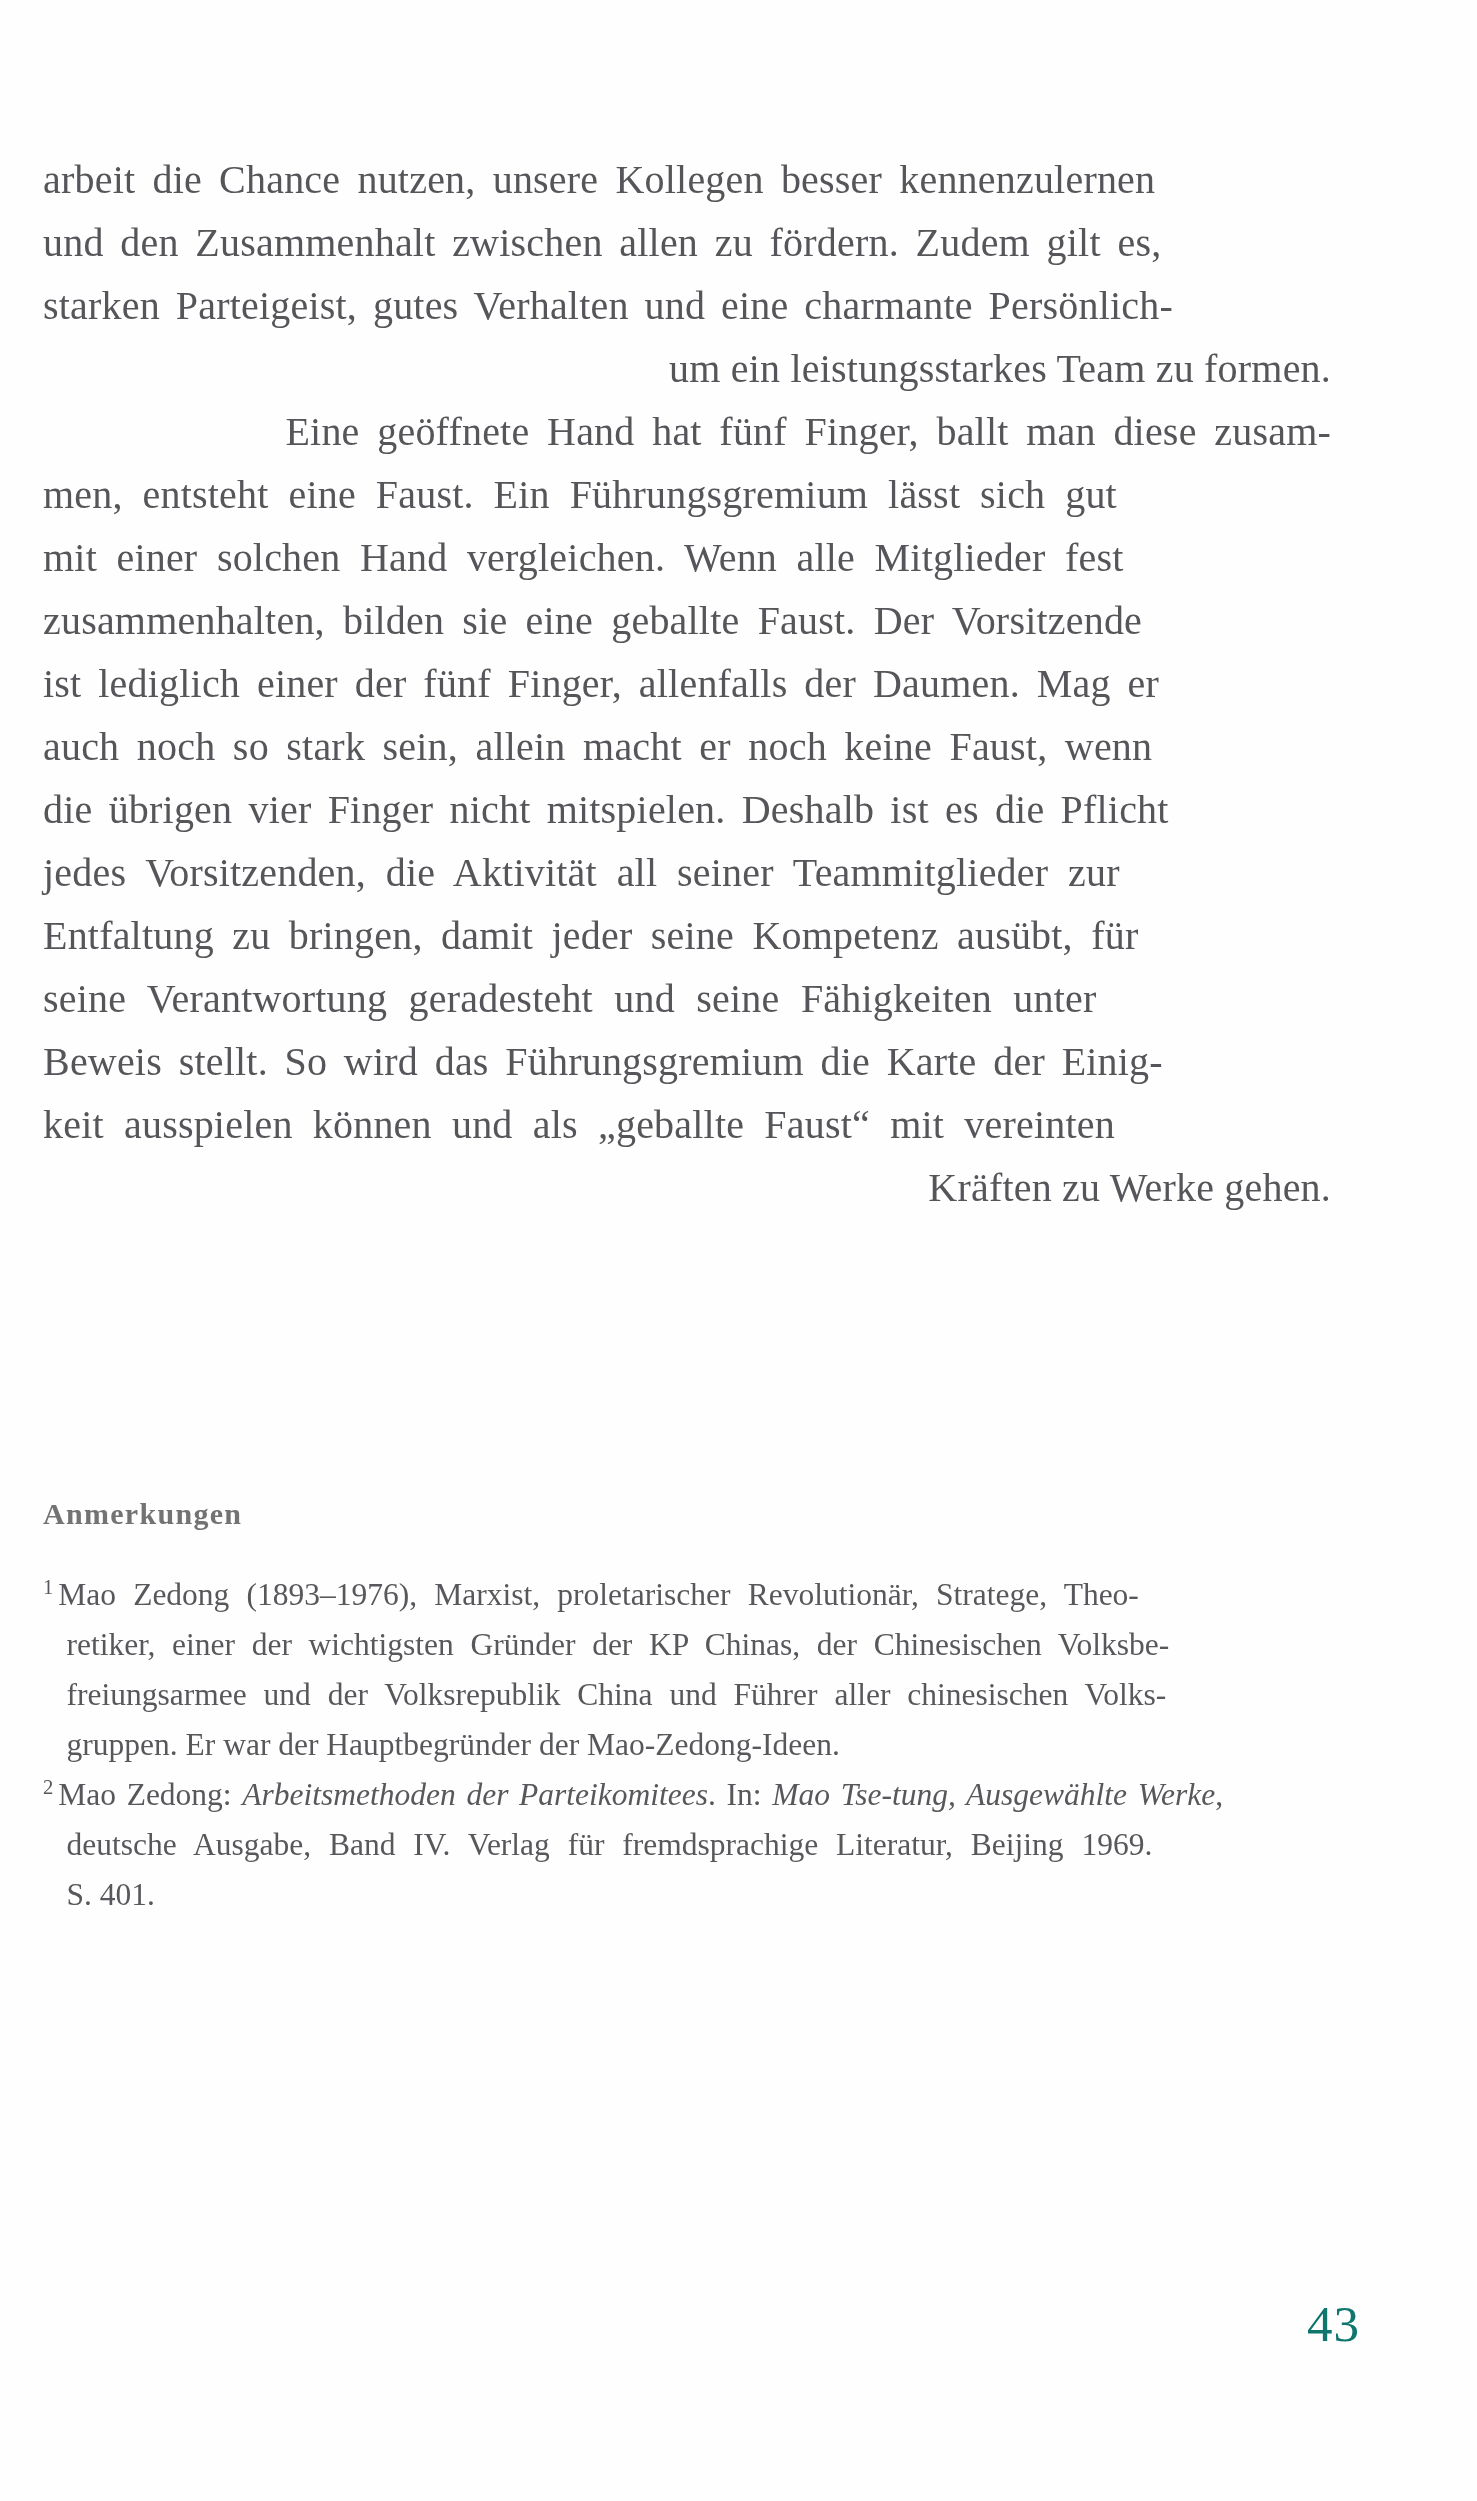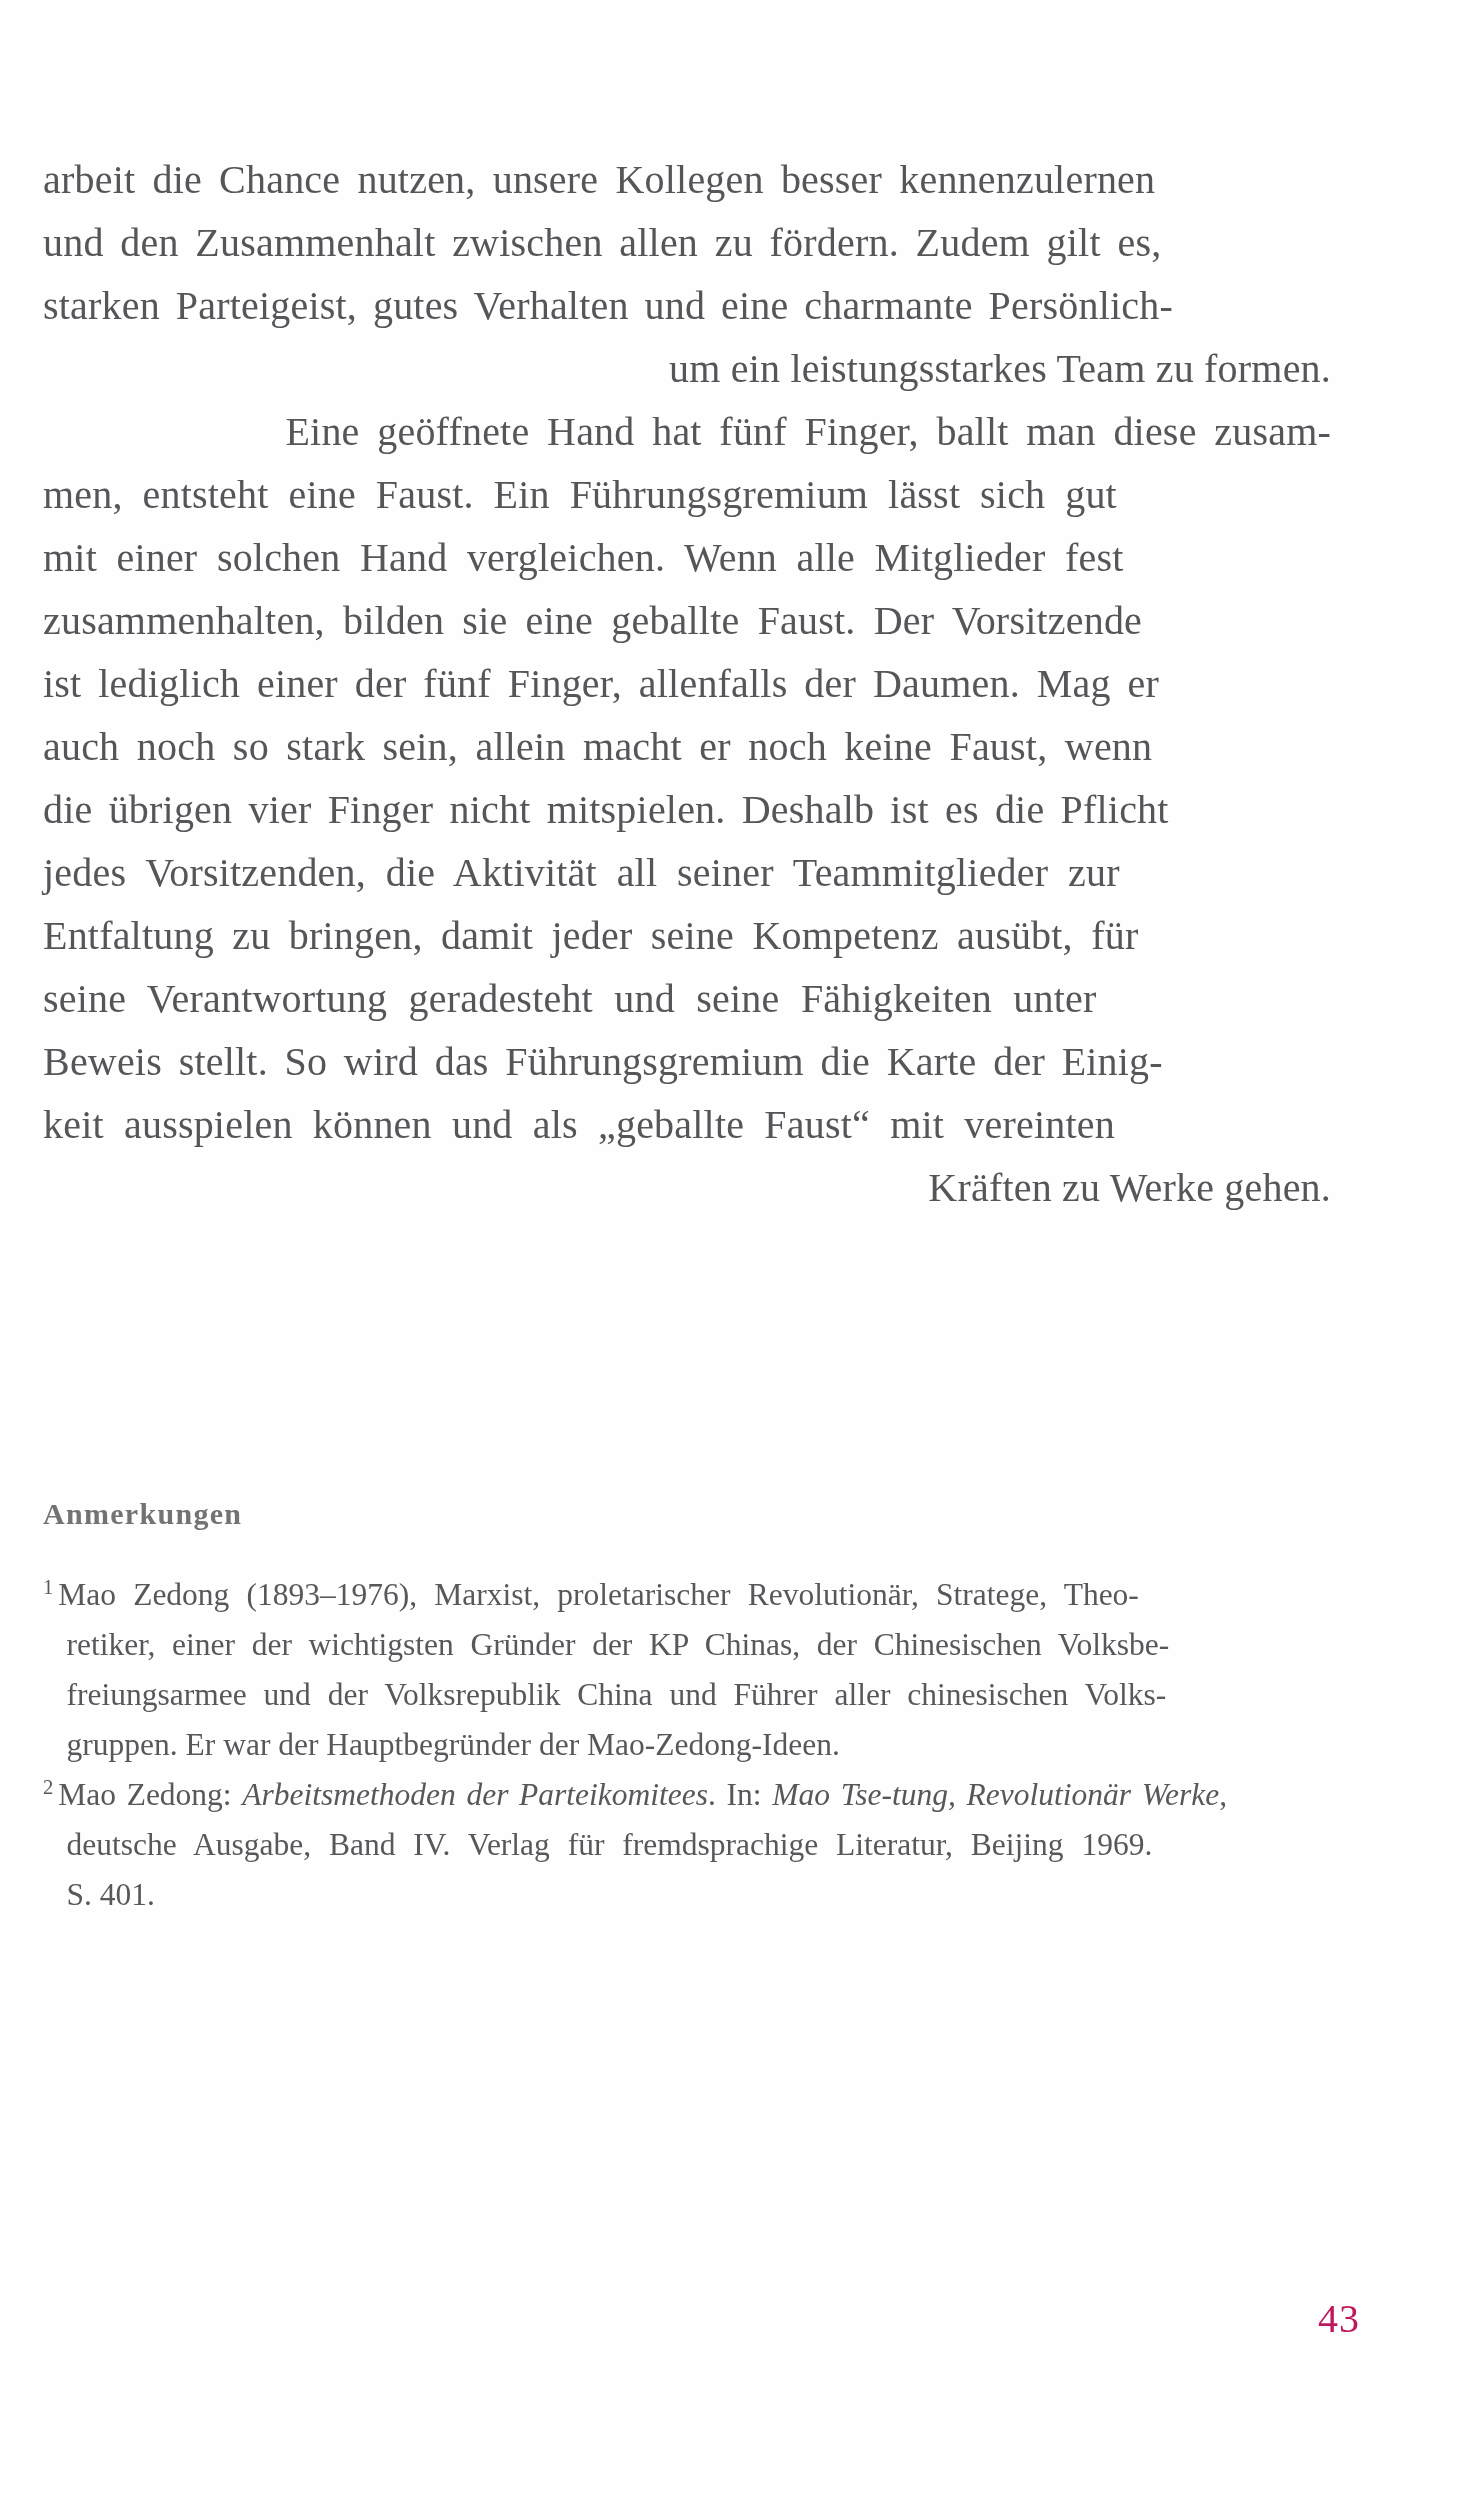--- a/index.html
+++ b/index.html
@@ -95,22 +95,22 @@
   .hang {
     display: inline-block;
     width: 23.6px;
   }
   .ital { font-style: italic; text-align: right; }
 
   .folio {
     position: absolute;
     right: 118px;
     top: 2295px;
-    font-size: 40px;
-    color: #be185d;
+    font-size: 51px;
+    color: #0f766e;
     letter-spacing: 1px;
   }
 </style>
 </head>
 <body>
 
 <div class="page">
 
   <div class="text-column">
 
@@ -188,21 +188,21 @@
       <div class="nline" style="word-spacing: 9px;">
         <span><span class="hang"></span><span>freiungsarmee und der Volksrepublik China und Führer aller chinesischen Volks-</span></span>
       </div>
       <div class="nline flush">
         <span><span class="hang"></span><span>gruppen. Er war der Hauptbegründer der Mao-Zedong-Ideen.</span></span>
       </div>
     </div>
 
     <div class="note">
       <div class="nline" style="word-spacing: 2.8px;">
-        <span><span class="sup">2</span><span>Mao Zedong: </span><span class="ital">Arbeitsmethoden der Parteikomitees</span><span>. In: </span><span class="ital">Mao Tse-tung, Revolutionär Werke</span><span>,</span></span>
+        <span><span class="sup">2</span><span>Mao Zedong: </span><span class="ital">Arbeitsmethoden der Parteikomitees</span><span>. In: </span><span class="ital">Mao Tse-tung, Ausgewählte Werke</span><span>,</span></span>
       </div>
       <div class="nline" style="word-spacing: 10px;">
         <span><span class="hang"></span><span>deutsche Ausgabe, Band IV. Verlag für fremdsprachige Literatur, Beijing 1969.</span></span>
       </div>
       <div class="nline flush">
         <span><span class="hang"></span><span>S. 401.</span></span>
       </div>
     </div>
 
   </div>

